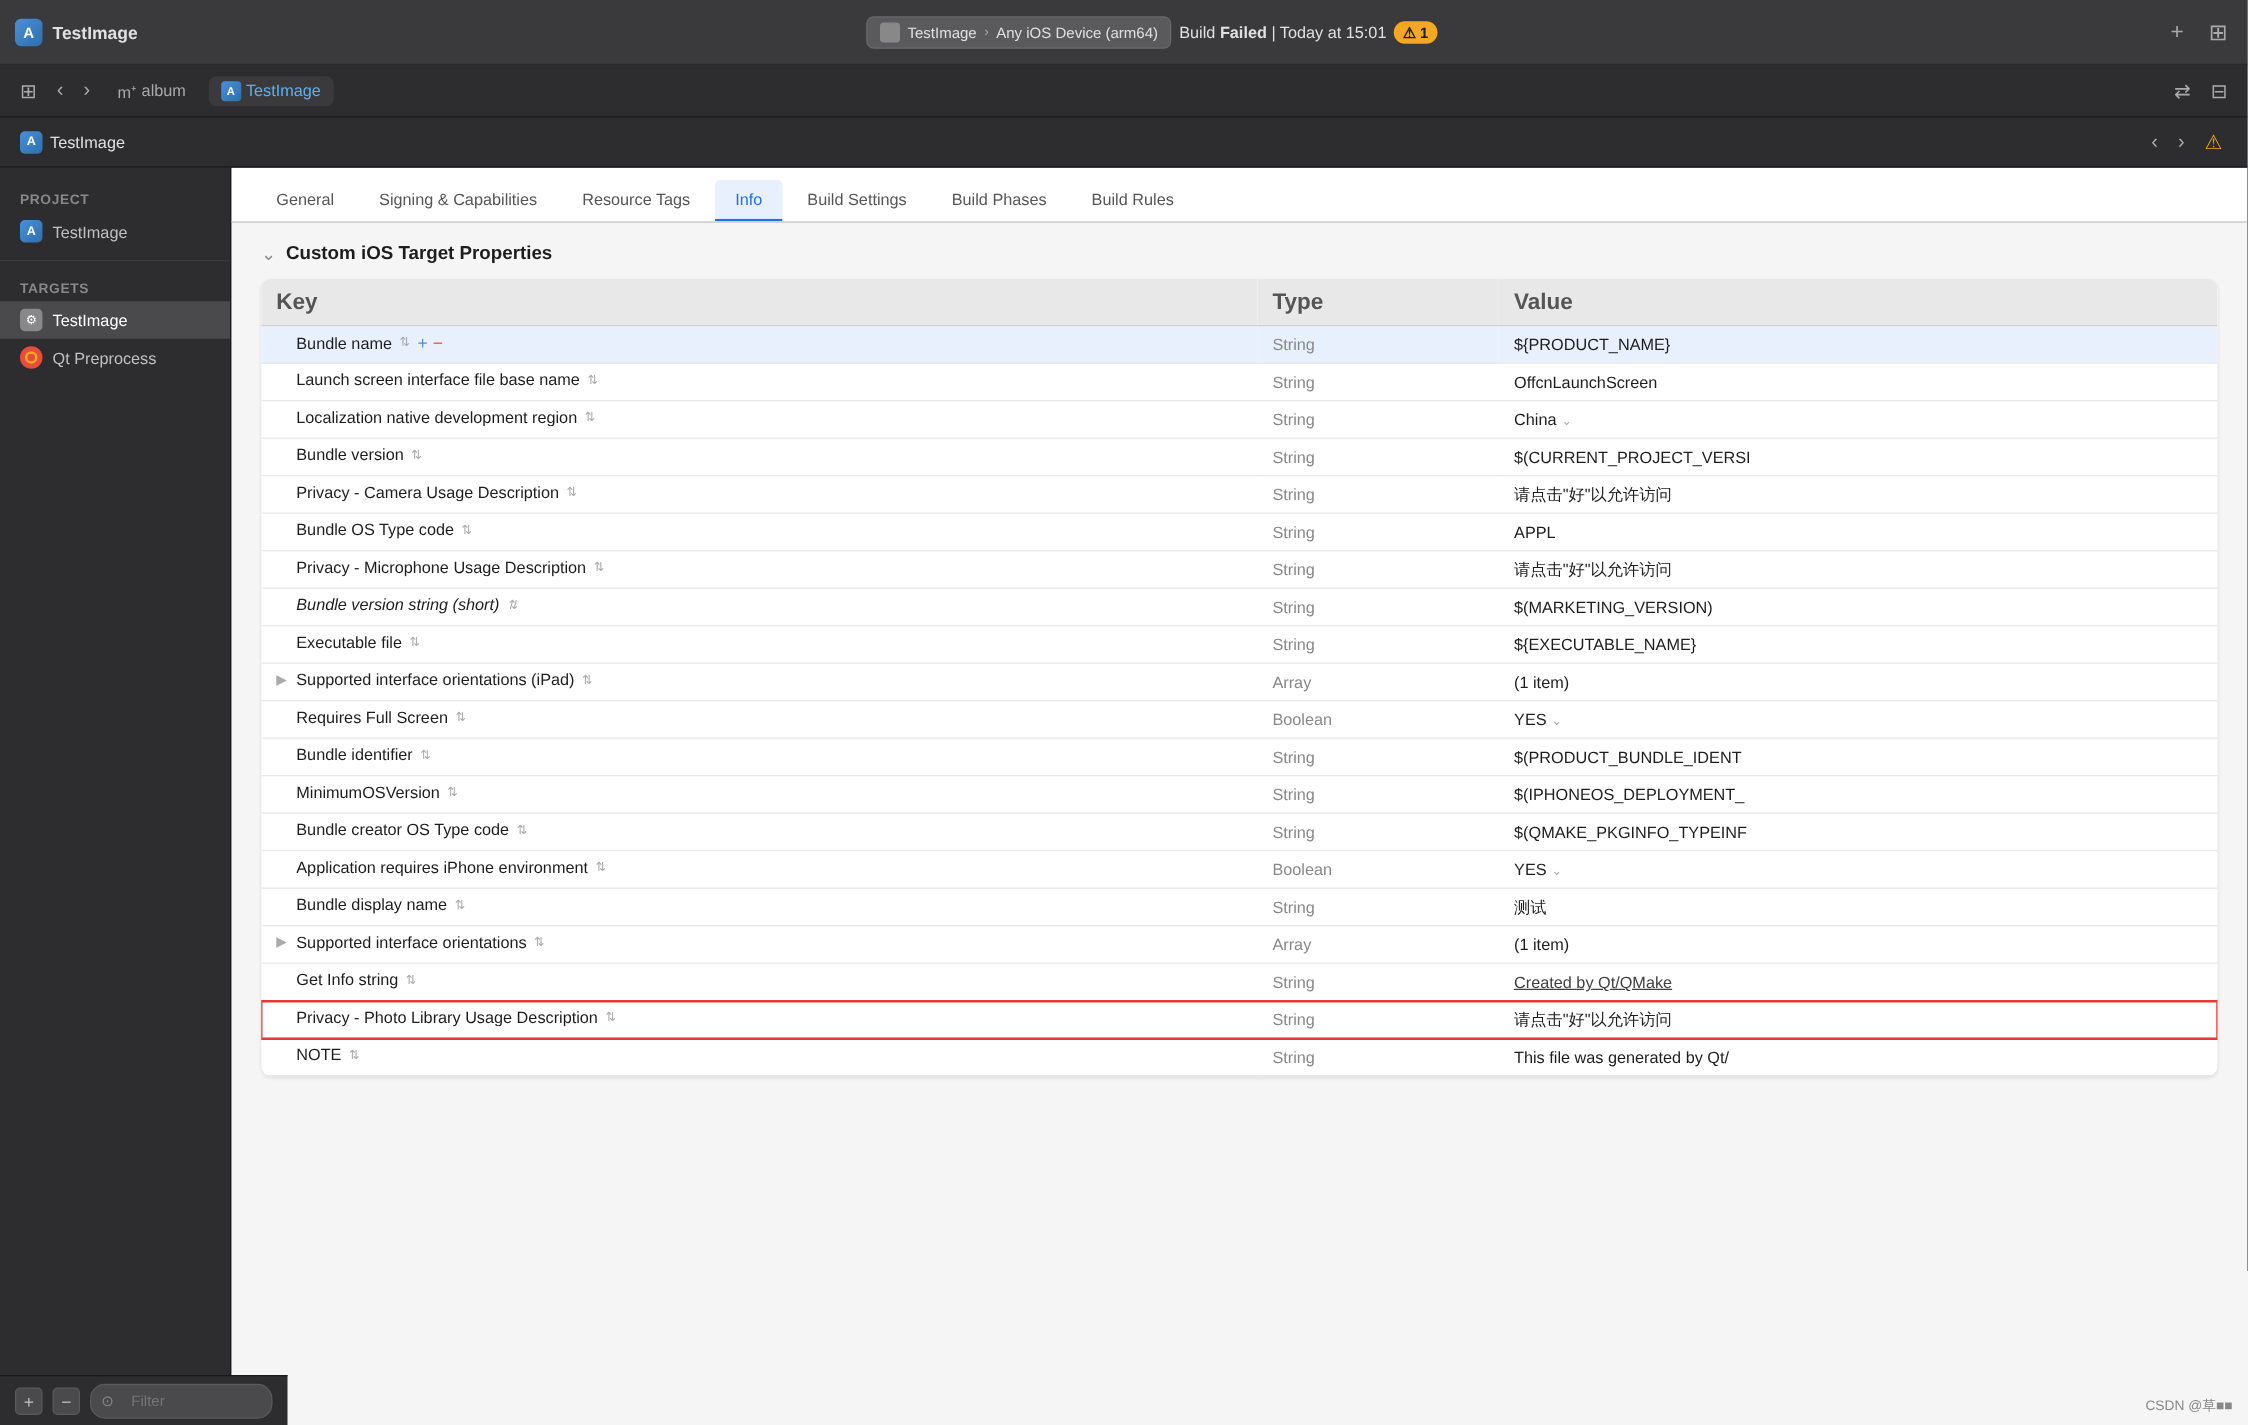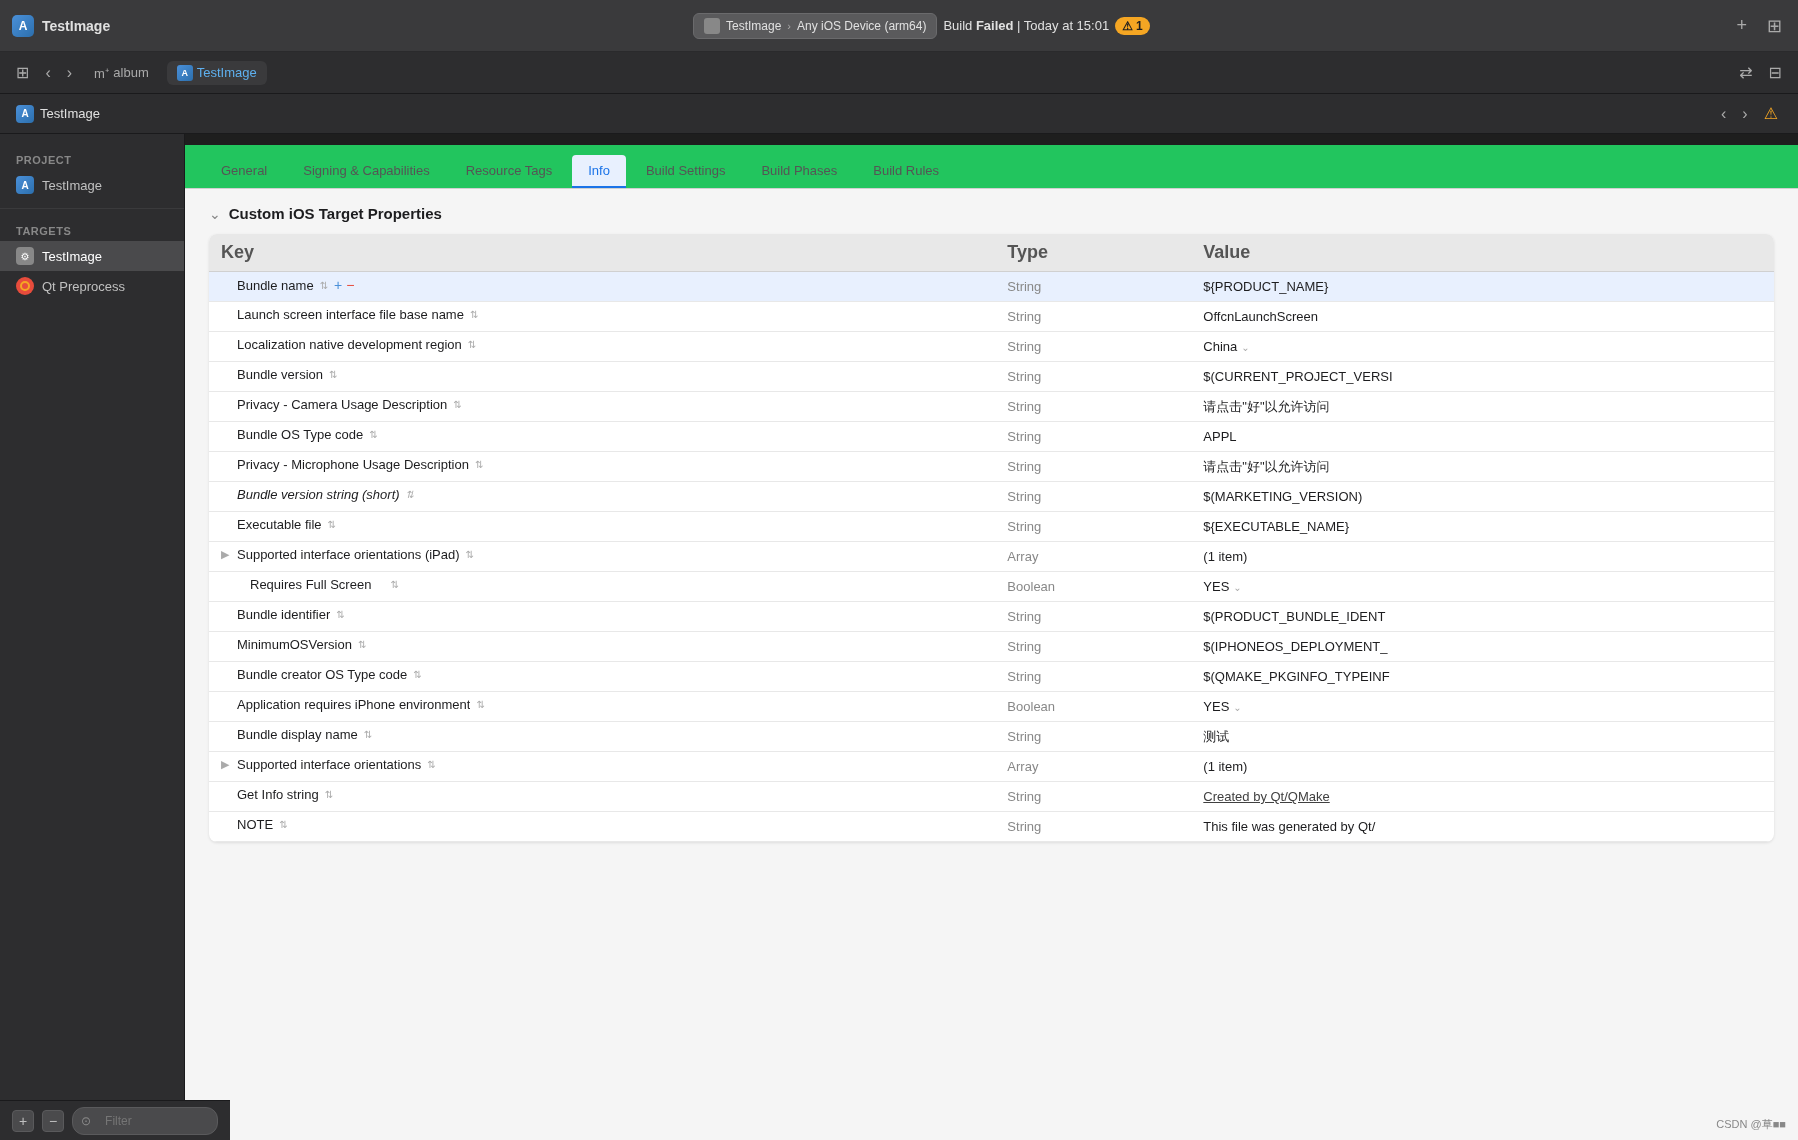--- a/index.html
+++ b/index.html
@@ -240,27 +240,26 @@
     .si-red { background: #e74c3c; border-radius: 50%; }
     .sidebar-divider {
       height: 1px;
       background: #3a3a3c;
       margin: 8px 0;
     }
 
     
     .tabs-row {
       height: 44px;
-      background: #22c55e;
+      background: #ffffff;
       display: flex;
       align-items: flex-end;
       padding: 0 20px;
       border-bottom: 1px solid #d0d0d0;
       gap: 4px;
-      margin-top: 11px;
     }
     .tab {
       padding: 8px 16px;
       font-size: 13px;
       color: #555;
       cursor: pointer;
       border: none;
       background: none;
       border-bottom: 2px solid transparent;
       white-space: nowrap;
@@ -587,21 +586,21 @@
               <tr>
                 <td style="display: flex; align-items: center; gap: 4px; min-width: 0px;">
                   <span style="color:#aaa; font-size:11px; cursor:pointer; min-width:12px;">▶</span>
                   <span style="white-space:nowrap; overflow:hidden; text-overflow:ellipsis;">Supported interface orientations (iPad)</span>
                   <span style="color:#aaa; font-size:10px; cursor:pointer; margin-left:2px;">⇅</span>
                 </td>
                 <td style="color: rgb(136, 136, 136); font-size: 13px;">Array</td>
                 <td style="color: rgb(29, 29, 31); overflow: hidden; text-overflow: ellipsis; white-space: nowrap; max-width: 320px;"><span>(1 item)</span></td>
               </tr>
               <tr>
-                <td style="display: flex; align-items: center; gap: 17px; min-width: 0px;">
+                <td style="display: flex; align-items: center; gap: 4px; min-width: 0px;">
                   <span style="color:#aaa; font-size:11px; cursor:pointer; min-width:12px;"></span>
                   <span style="white-space:nowrap; overflow:hidden; text-overflow:ellipsis;">Requires Full Screen</span>
                   <span style="color:#aaa; font-size:10px; cursor:pointer; margin-left:2px;">⇅</span>
                 </td>
                 <td style="color: rgb(136, 136, 136); font-size: 13px;">Boolean</td>
                 <td style="color: rgb(29, 29, 31); overflow: hidden; text-overflow: ellipsis; white-space: nowrap; max-width: 320px;"><span>YES</span><span style="color:#aaa; font-size:10px; cursor:pointer; margin-left:4px;">⌄</span></td>
               </tr>
               <tr>
                 <td style="display: flex; align-items: center; gap: 4px; min-width: 0px;">
                   <span style="color:#aaa; font-size:11px; cursor:pointer; min-width:12px;"></span>
@@ -658,20 +657,29 @@
               </tr>
               <tr>
                 <td style="display: flex; align-items: center; gap: 4px; min-width: 0px;">
                   <span style="color:#aaa; font-size:11px; cursor:pointer; min-width:12px;"></span>
                   <span style="white-space:nowrap; overflow:hidden; text-overflow:ellipsis;">Get Info string</span>
                   <span style="color:#aaa; font-size:10px; cursor:pointer; margin-left:2px;">⇅</span>
                 </td>
                 <td style="color: rgb(136, 136, 136); font-size: 13px;">String</td>
                 <td style="color: #404040; overflow: hidden; text-overflow: ellipsis; white-space: nowrap; max-width: 320px; text-decoration: underline;"><span>Created by Qt/QMake</span></td>
               </tr>
+              <tr style="background: white; outline: rgb(229, 57, 53) solid 2px; outline-offset: -1px;">
+                <td style="display: flex; align-items: center; gap: 4px; min-width: 0px;">
+                  <span style="color:#aaa; font-size:11px; cursor:pointer; min-width:12px;"></span>
+                  <span style="white-space:nowrap; overflow:hidden; text-overflow:ellipsis;">Privacy - Photo Library Usage Description</span>
+                  <span style="color:#aaa; font-size:10px; cursor:pointer; margin-left:2px;">⇅</span>
+                </td>
+                <td style="color: rgb(136, 136, 136); font-size: 13px;">String</td>
+                <td style="color: rgb(29, 29, 31); overflow: hidden; text-overflow: ellipsis; white-space: nowrap; max-width: 320px;"><span>请点击"好"以允许访问</span></td>
+              </tr>
               <tr>
                 <td style="display: flex; align-items: center; gap: 4px; min-width: 0px;">
                   <span style="color:#aaa; font-size:11px; cursor:pointer; min-width:12px;"></span>
                   <span style="white-space:nowrap; overflow:hidden; text-overflow:ellipsis;">NOTE</span>
                   <span style="color:#aaa; font-size:10px; cursor:pointer; margin-left:2px;">⇅</span>
                 </td>
                 <td style="color: rgb(136, 136, 136); font-size: 13px;">String</td>
                 <td style="color: rgb(29, 29, 31); overflow: hidden; text-overflow: ellipsis; white-space: nowrap; max-width: 320px;"><span>This file was generated by Qt/</span></td>
               </tr>
             </tbody>

